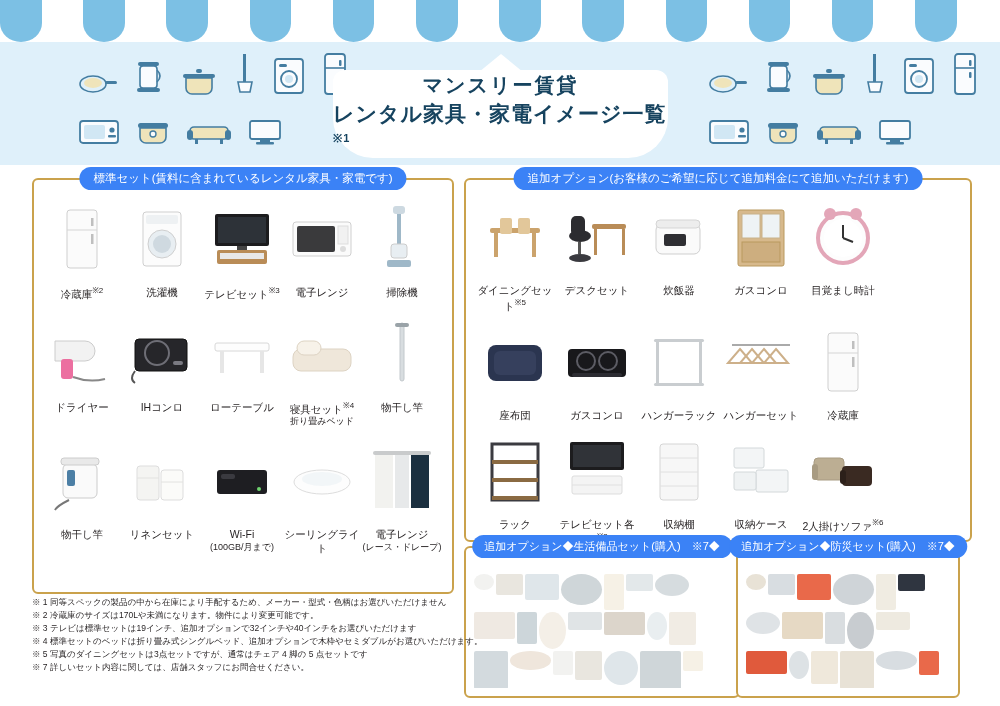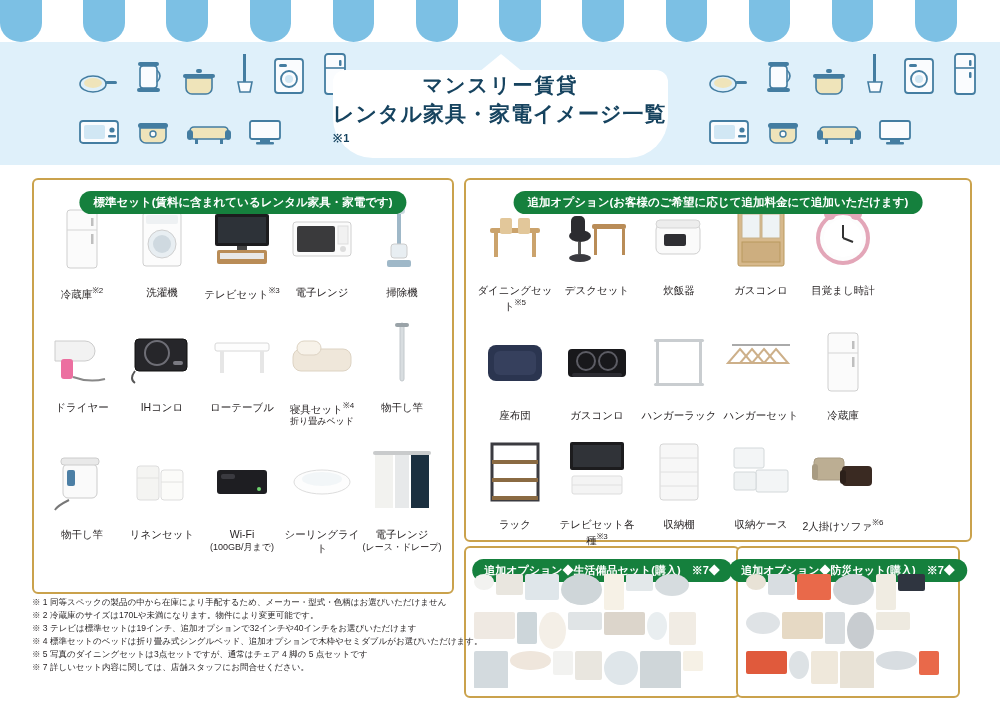--- a/index.html
+++ b/index.html
@@ -63,23 +63,23 @@
 
   
   .panel{
     position:absolute;
     border:2px solid #caa24c;
     border-radius:6px;
     background:#ffffff;
   }
   .panel-title{
     position:absolute;top:-13px;left:50%;transform:translateX(-50%);
-    background:#15803d;color:#ffffff;
-    font-size:11.5px;font-weight:bold;
-    padding:4px 14px;border-radius:12px;white-space:nowrap;margin-top:24px;
+    background:#3b82f6;color:#ffffff;
+    font-size:11.5px;font-weight:normal;
+    padding:4px 14px;border-radius:12px;white-space:nowrap;
   }
   .panel-title.small{font-size:11px;padding:4px 12px;}
 
   #panel-standard{left:32px;top:178px;width:418px;height:412px;}
   #panel-option{left:464px;top:178px;width:504px;height:360px;}
   #panel-living{left:464px;top:546px;width:272px;height:148px;}
   #panel-disaster{left:736px;top:546px;width:220px;height:148px;}
 
   
   .grid{display:flex;flex-wrap:wrap;padding:20px 8px 0 8px;box-sizing:border-box;}

